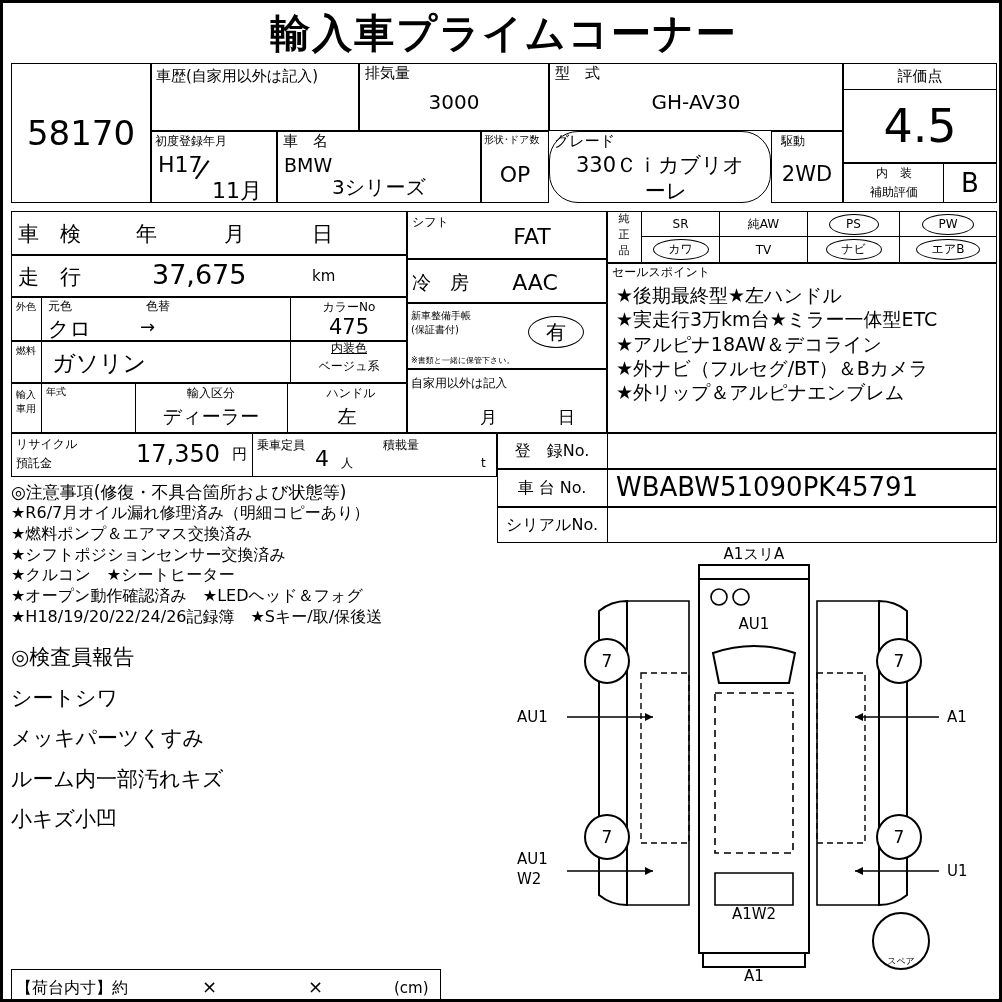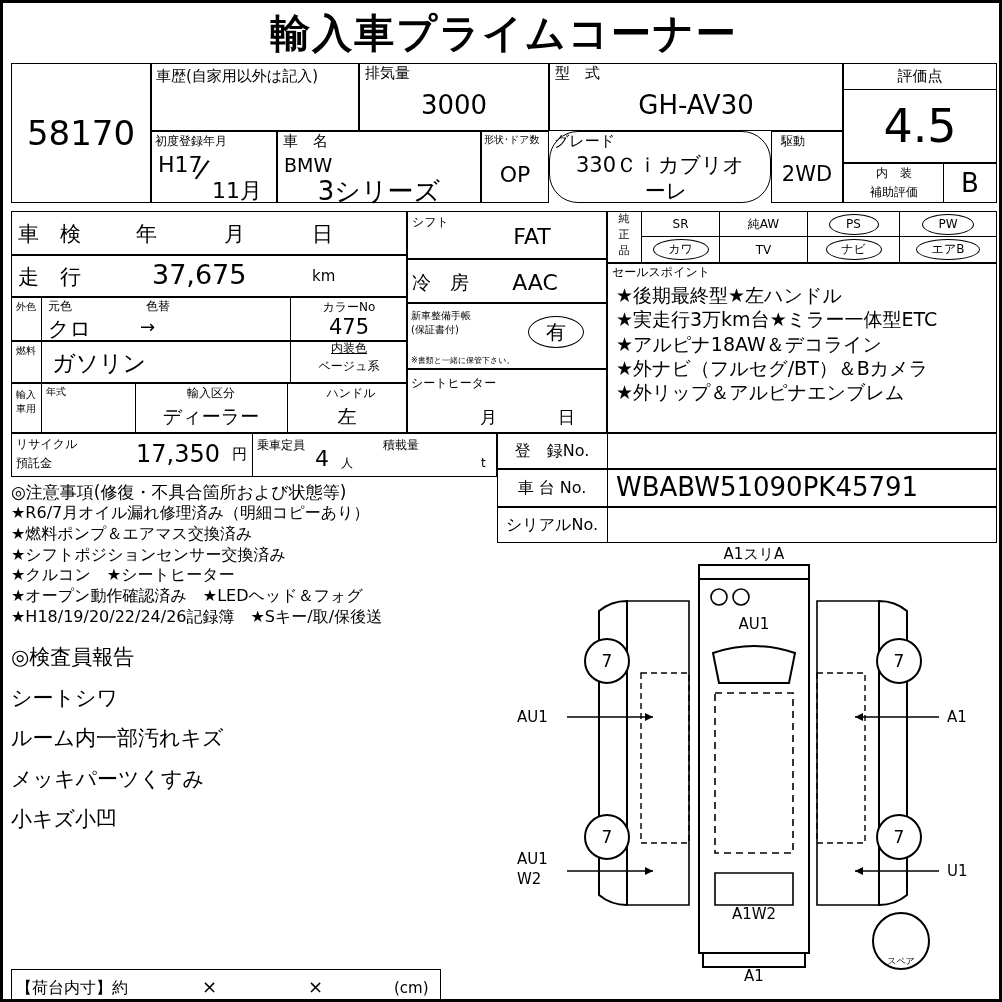--- a/index.html
+++ b/index.html
@@ -9,21 +9,21 @@
     font-family:"DejaVu Sans","Liberation Sans",sans-serif;
     color:#000;
     overflow:hidden;
   }
   .sheet{position:relative;width:1002px;height:1002px;box-sizing:border-box;border:3px solid #000;}
   .abs{position:absolute;box-sizing:border-box;}
   .bx{position:absolute;box-sizing:border-box;border:1.5px solid #000;}
   .lbl{font-size:15px;line-height:1.1;}
   .sm{font-size:12px;}
   .xs{font-size:10px;}
-  .big{font-size:26px;}
+  .big{font-size:20px;}
   .huge{font-size:34px;}
   .c{display:flex;align-items:center;justify-content:center;text-align:center;}
   .l{display:flex;align-items:center;justify-content:flex-start;}
   .title{font-size:40px;font-weight:bold;letter-spacing:2px;}
   .ovalbox{border:1.5px solid #000;border-radius:50%;display:flex;align-items:center;justify-content:center;}
   .sp-line{font-size:19px;line-height:1.28;white-space:nowrap;}
   .note-line{font-size:16px;line-height:1.3;white-space:nowrap;}
   .insp-line{font-size:19px;line-height:1.55;}
   svg{display:block;}
 </style>
@@ -270,21 +270,21 @@
   </div>
   <div class="bx" style="left:404px;top:300px;width:200px;height:66px;">
     <div class="abs" style="left:3px;top:0px;"><span class="xs">新車整備手帳</span></div>
     <div class="abs" style="left:3px;top:14px;"><span class="xs">(保証書付)</span></div>
     <div class="abs" style="left:3px;top:44px;"><span style="font-size:8px;">※書類と一緒に保管下さい。</span></div>
     <div class="abs ovalbox" style="left:120px;top:12px;width:56px;height:32px;">
         <span style="font-size:20px;">有</span>
       </div>
   </div>
   <div class="bx" style="left:404px;top:366px;width:200px;height:64px;">
-    <div class="abs" style="left:3px;top:2px;"><span class="sm">シートヒーター</span></div>
+    <div class="abs" style="left:3px;top:2px;"><span class="sm">自家用以外は記入</span></div>
     <div class="abs" style="left:72px;top:36px;"><span style="font-size:17px;">月</span></div>
     <div class="abs" style="left:150px;top:36px;"><span style="font-size:17px;">日</span></div>
   </div>
 
   <div class="bx" style="left:604px;top:208px;width:390px;height:52px;">
     <div class="abs" style="left:0;top:0;width:34px;height:50px;border-right:1.5px solid #000;">
       <div class="abs c" style="left:0;top:-1px;width:32px;">
           <span style="font-size:11px;">純</span>
         </div>
       <div class="abs c" style="left:0;top:15px;width:32px;">
@@ -372,22 +372,22 @@
     <div class="note-line">★燃料ポンプ＆エアマス交換済み</div>
     <div class="note-line">★シフトポジションセンサー交換済み</div>
     <div class="note-line">★クルコン　★シートヒーター</div>
     <div class="note-line">★オープン動作確認済み　★LEDヘッド＆フォグ</div>
     <div class="note-line">★H18/19/20/22/24/26記録簿　★Sキー/取/保後送</div>
   </div>
 
   <div class="abs" style="left:8px;top:638px;width:480px;">
     <div class="insp-line" style="font-size:21px;">◎検査員報告</div>
     <div class="insp-line" style="font-size:21px;margin-top:8px;">シートシワ</div>
+    <div class="insp-line" style="font-size:21px;margin-top:8px;">メッキパーツくすみ</div>
     <div class="insp-line" style="font-size:21px;margin-top:8px;">ルーム内一部汚れキズ</div>
-    <div class="insp-line" style="font-size:21px;margin-top:8px;">メッキパーツくすみ</div>
     <div class="insp-line" style="font-size:21px;margin-top:8px;">小キズ小凹</div>
   </div>
 
   <div class="abs" style="left:500px;top:550px;width:500px;height:430px;">
     <svg width="500" height="430" viewBox="0 0 500 430">
 
       <path d="M196 12 L306 12 L306 26 L196 26 Z" fill="none" stroke="#000" stroke-width="2"></path>
 
       <path d="M196 26 L306 26 L306 400 L196 400 Z" fill="none" stroke="#000" stroke-width="2"></path>
 

